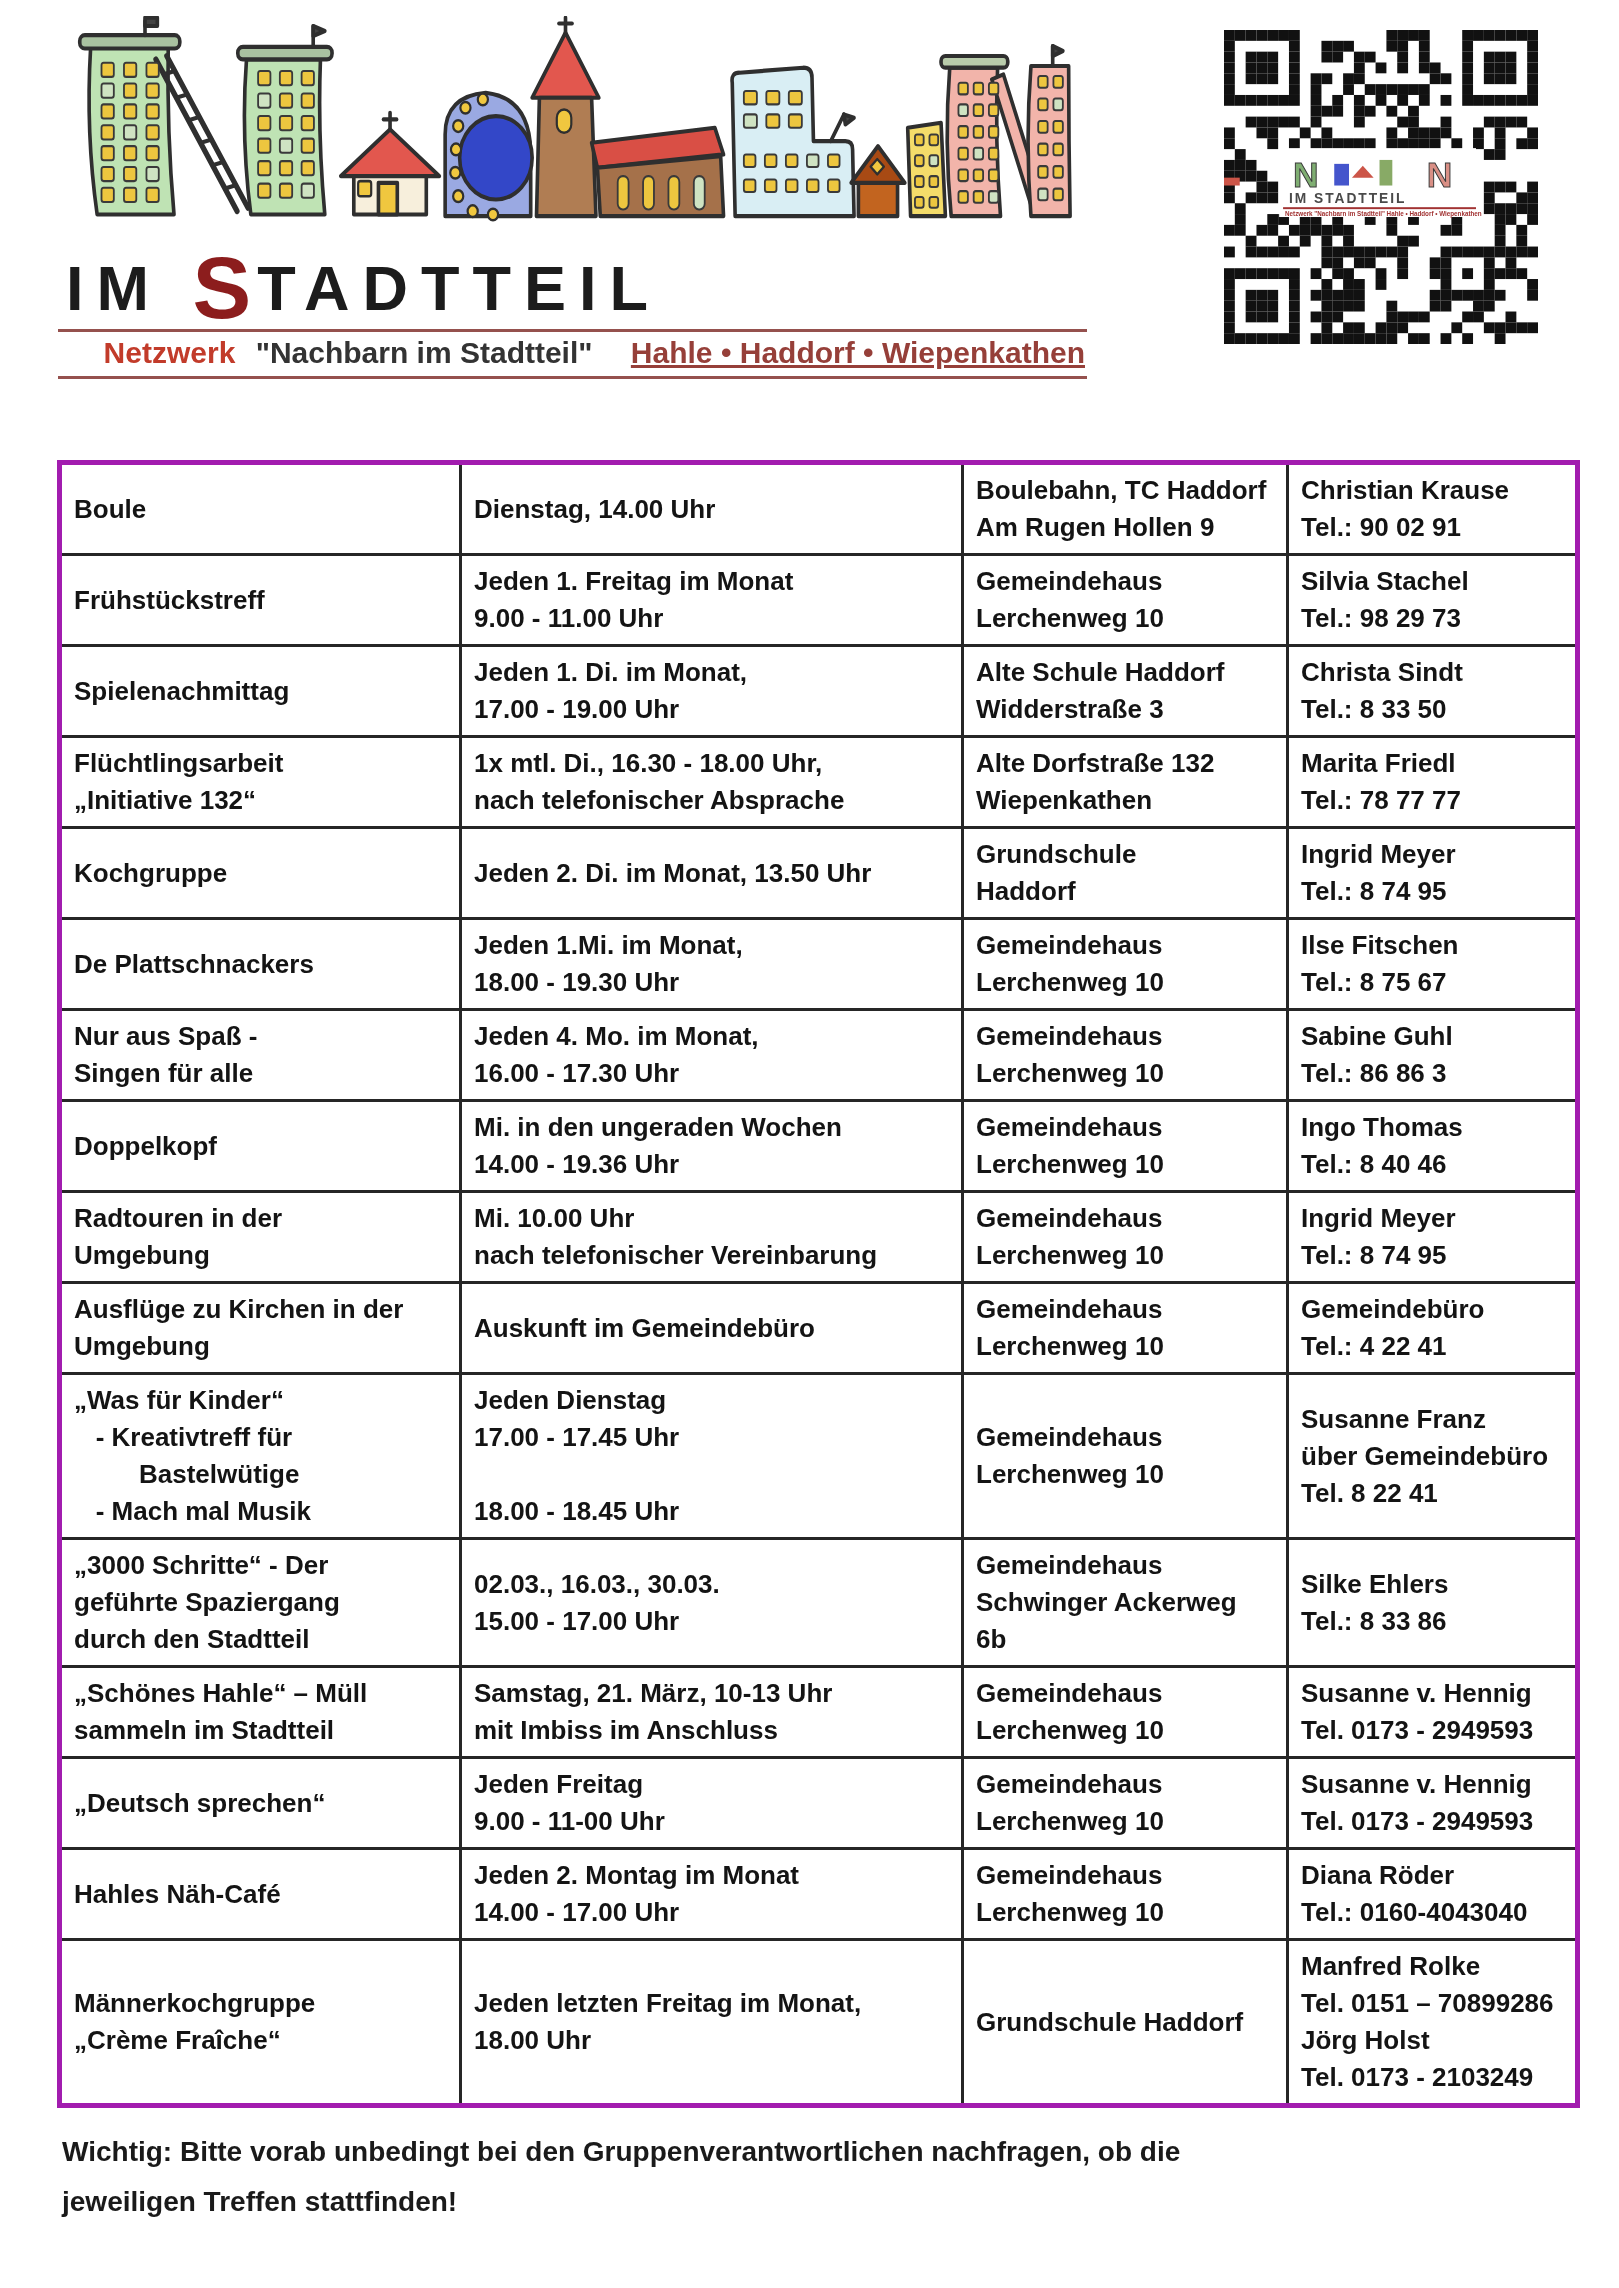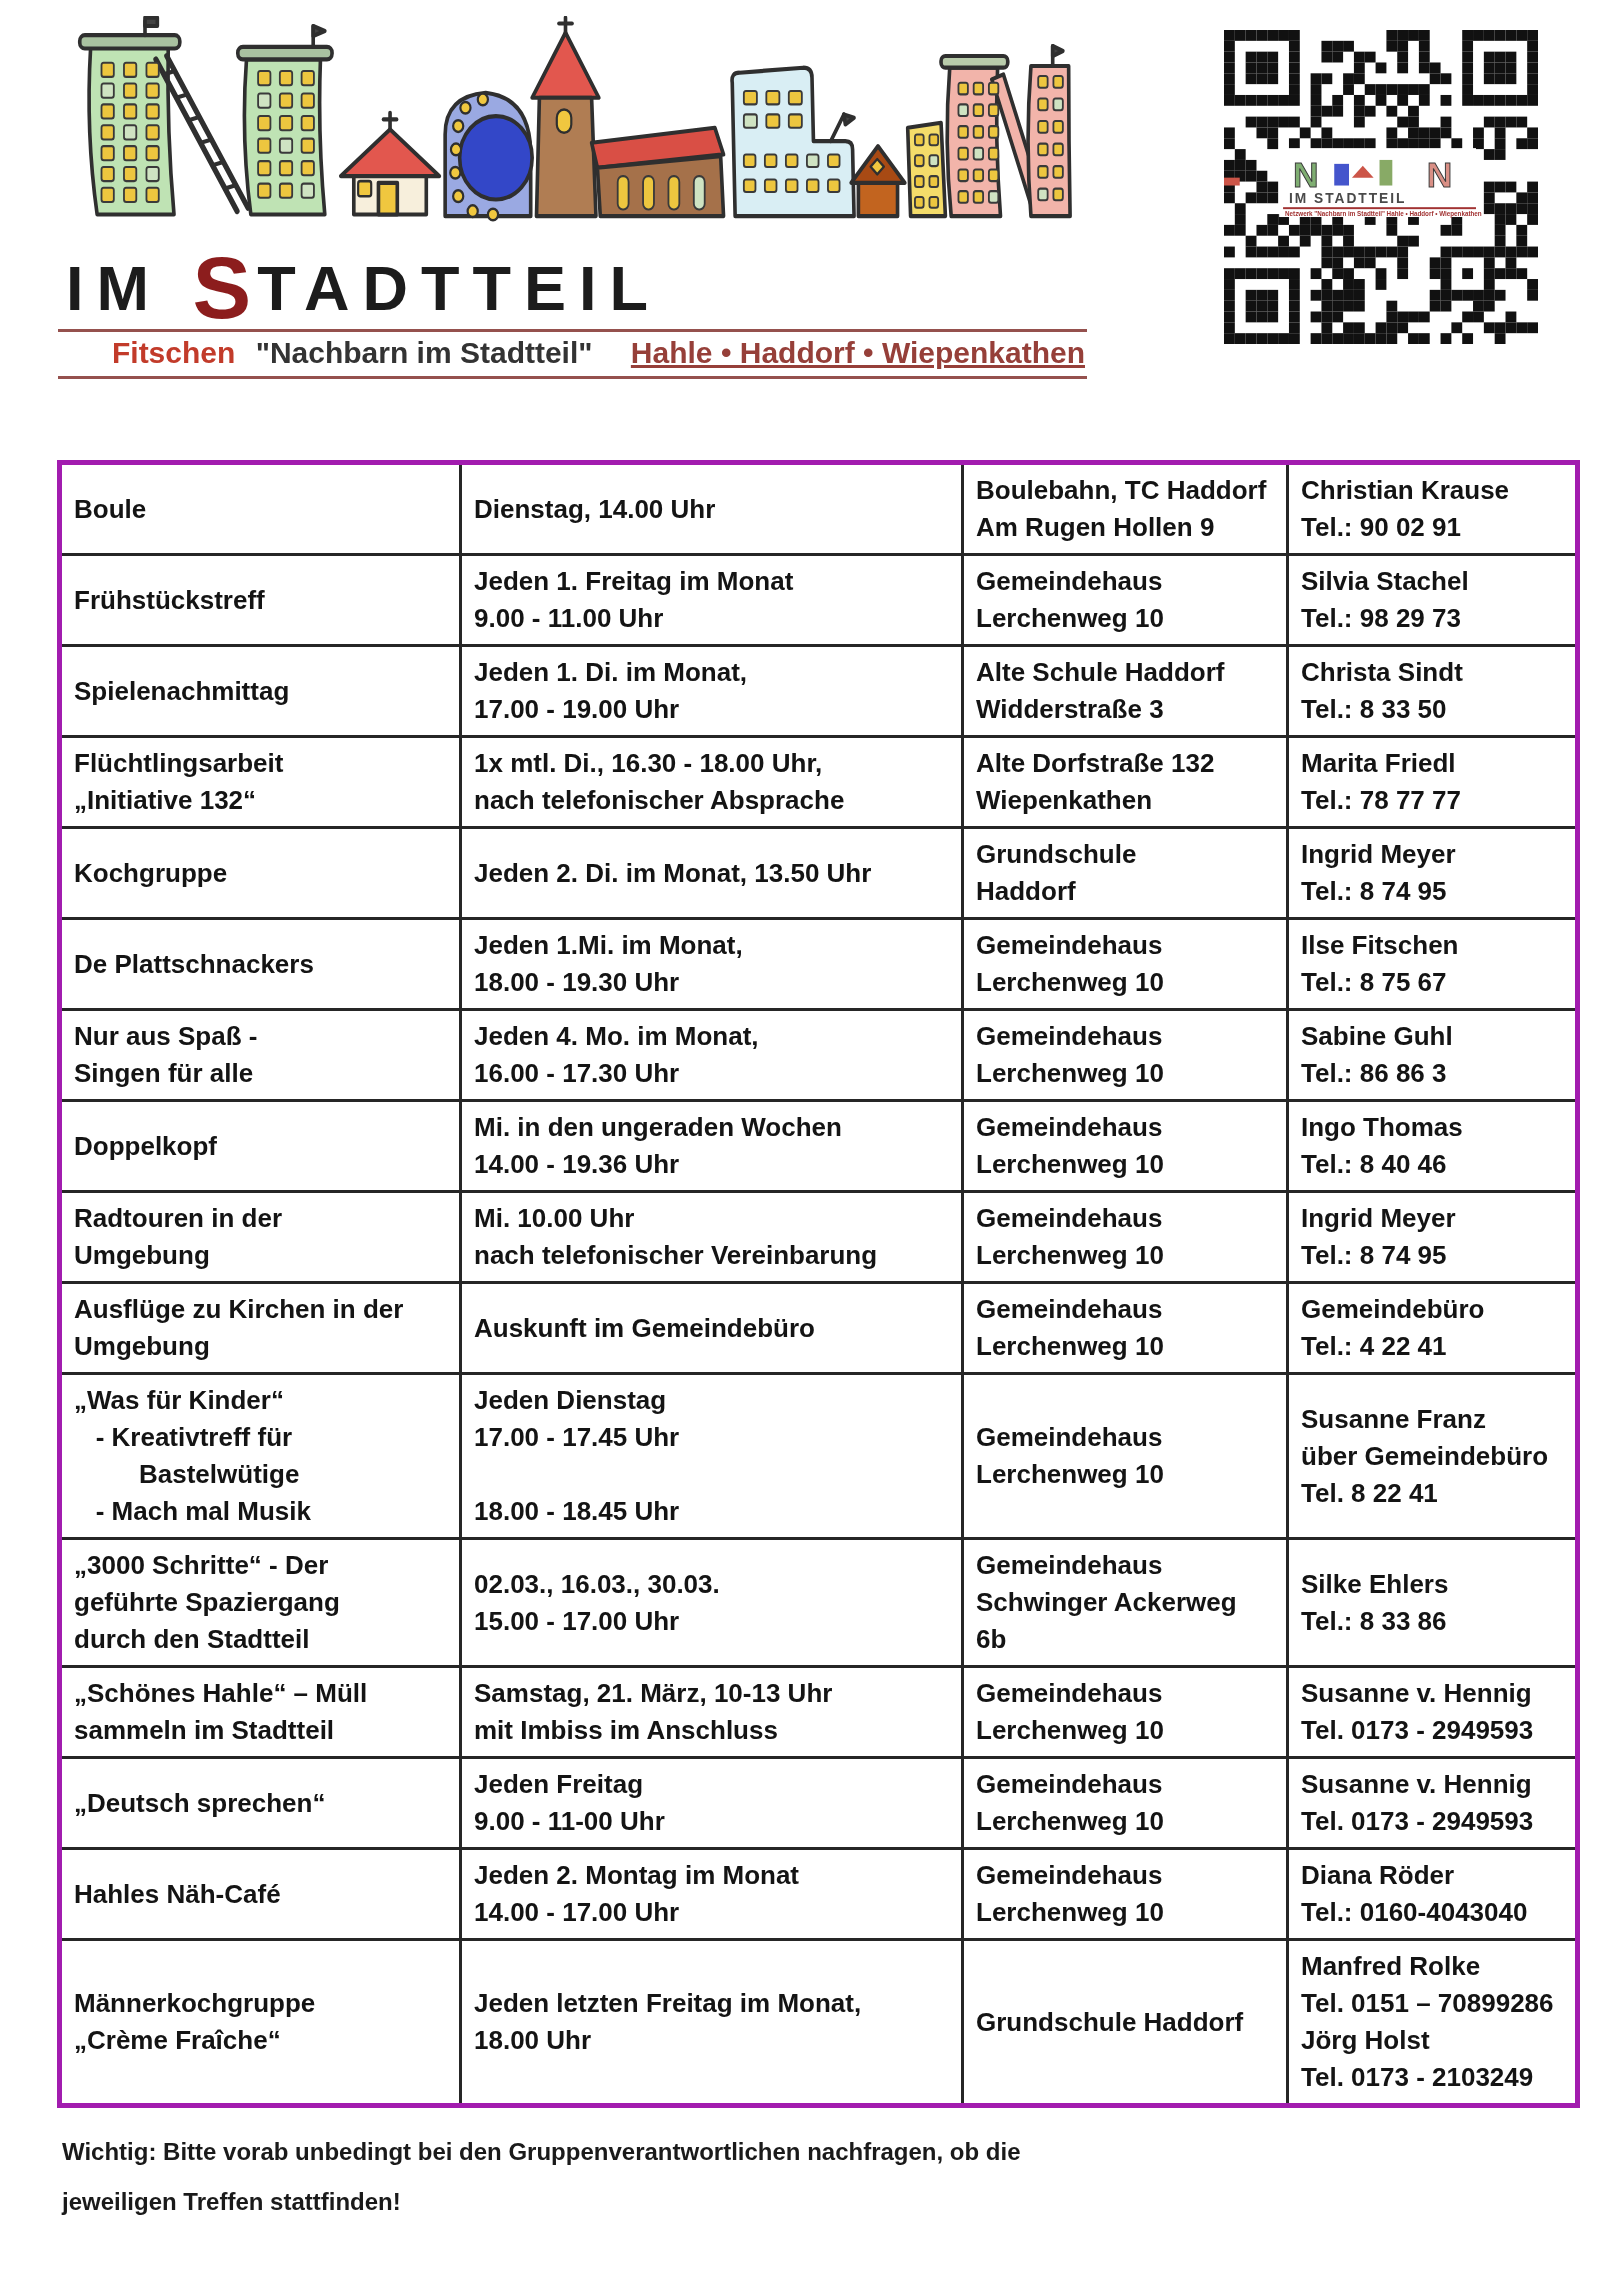--- a/index.html
+++ b/index.html
@@ -33,21 +33,21 @@
   }
   .schedule-table td{
     border:3px solid #262626;
     padding:7px 12px;
     font-weight:bold;font-size:26px;line-height:37px;color:#141414;
     vertical-align:middle;white-space:pre-wrap;overflow:hidden;
   }
   
   .notice{
     position:absolute;left:62px;top:2127px;width:1473px;
-    font-weight:bold;font-size:24px;line-height:50px;color:#1a1a1a;white-space:pre-wrap;
+    font-weight:bold;font-size:28px;line-height:50px;color:#1a1a1a;white-space:pre-wrap;
   }
 </style>
 </head>
 <body>
 
 <div class="page">
 
   <svg class="logo-svg" width="1015" height="221" viewBox="0 0 1400 265" preserveAspectRatio="none">
     <g stroke="#2f2f2f" stroke-width="5" stroke-linejoin="round" stroke-linecap="round">
 
@@ -212,21 +212,21 @@
         <rect x="1373" y="207" width="13" height="14" rx="3" fill="#edc63f" stroke="#3a3a3a" stroke-width="2.5"></rect>
       </g>
   </svg>
 
   <div class="page-title">
     <span>IM</span>
     <span class="big-s">S</span><span>TADTTEIL</span>
   </div>
 
   <div class="subtitle-wrap">
-    <span class="subtitle-network">Fitschen</span>
+    <span class="subtitle-network">Netzwerk</span>
     <span class="subtitle-quoted">"Nachbarn im Stadtteil"</span>
     <span class="subtitle-places">Hahle • Haddorf • Wiepenkathen</span>
   </div>
 
   <svg class="qr-svg" width="314" height="314" viewBox="0 0 319 319">
     <rect x="0" y="0" width="319" height="319" fill="#ffffff"></rect>
     <g id="qr-modules" fill="#111111">
         <rect x="0" y="0" width="11" height="11"></rect>
         <rect x="11" y="0" width="11" height="11"></rect>
         <rect x="22" y="0" width="11" height="11"></rect>

